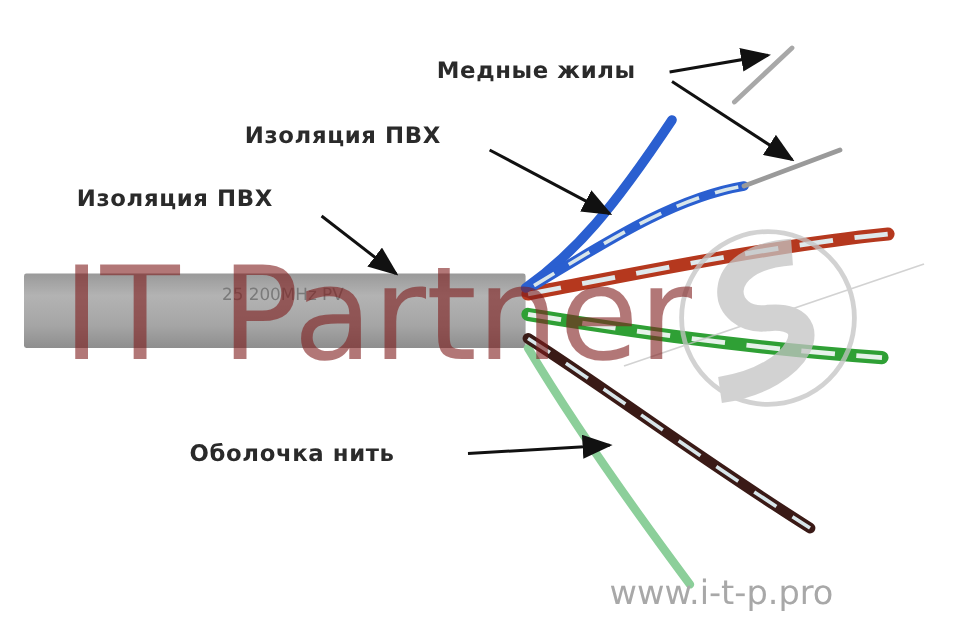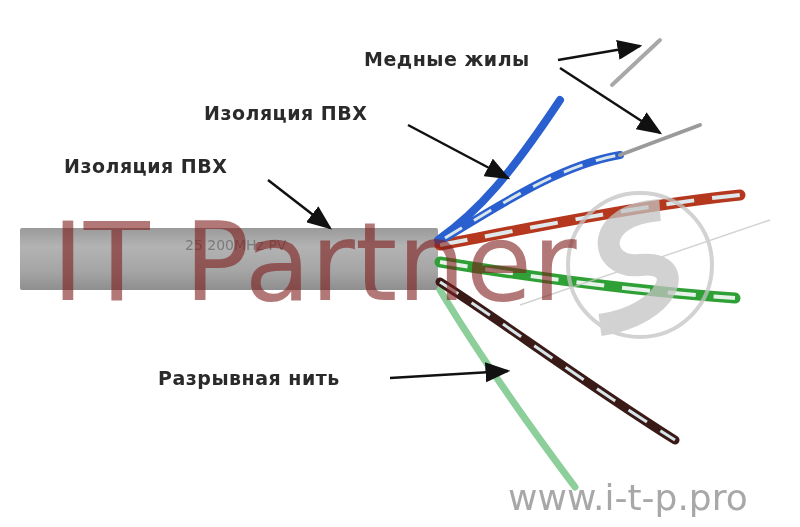--- a/index.html
+++ b/index.html
@@ -55,18 +55,18 @@
   </g>
 
   <line x1="558" y1="60" x2="640" y2="46" stroke="#111" stroke-width="2.5" marker-end="url(#arrowhead)"></line>
   <line x1="560" y1="68" x2="660" y2="133" stroke="#111" stroke-width="2.5" marker-end="url(#arrowhead)"></line>
   <line x1="408" y1="125" x2="508" y2="178" stroke="#111" stroke-width="2.5" marker-end="url(#arrowhead)"></line>
   <line x1="268" y1="180" x2="330" y2="228" stroke="#111" stroke-width="2.5" marker-end="url(#arrowhead)"></line>
   <line x1="390" y1="378" x2="508" y2="371" stroke="#111" stroke-width="2.5" marker-end="url(#arrowhead)"></line>
 </svg>
 
 <div class="watermark" style="left:52px; top:200px; font-size:108px; opacity:0.6;">IT Partner</div>
-<div class="watermark" style="left:508px; top:477px; font-size:36px; color:#a8a8a8;text-align:right;">www.i-t-p.pro</div>
+<div class="watermark" style="left:508px; top:477px; font-size:28px; color:#a8a8a8;text-align:right;">www.i-t-p.pro</div>
 
 <div class="label" style="left:364px; top:48px;">Медные жилы</div>
 <div class="label" style="left:204px; top:102px;">Изоляция ПВХ</div>
 <div class="label" style="left:64px; top:155px;">Изоляция ПВХ</div>
-<div class="label" style="left:158px; top:367px;">Разрывная нить</div>
+<div class="label" style="left:158px; top:367px;">Оболочка нить</div>
 
 </body></html>

